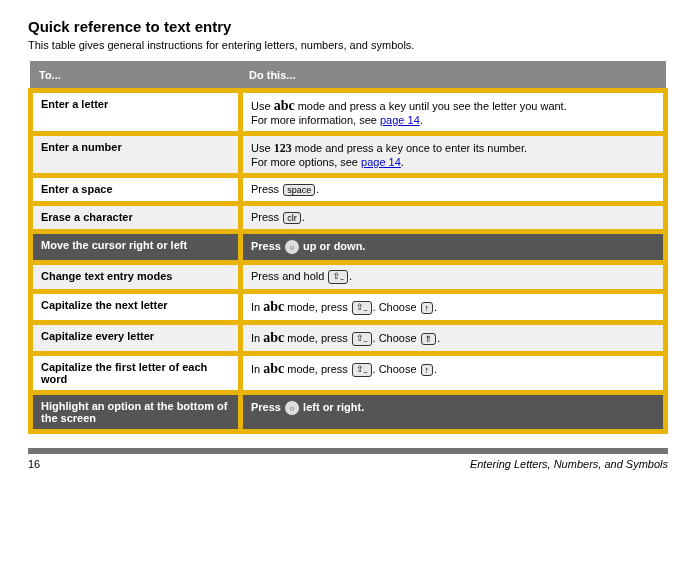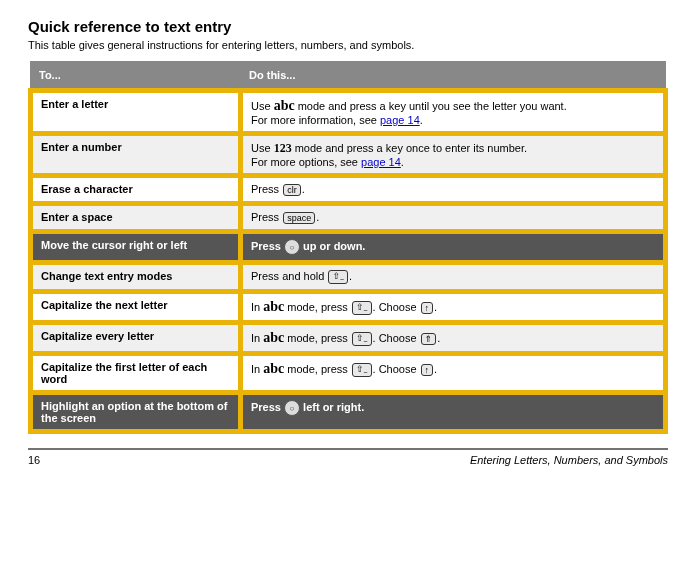--- a/index.html
+++ b/index.html
@@ -110,21 +110,21 @@
       text-align: center;
       background: #ddd;
       color: #333;
     }
 
     .footer-row {
       display: flex;
       justify-content: space-between;
       margin-top: 14px;
       font-size: 11px;
-      border-top: 2px solid #737373;
+      border-top: 6px solid #737373;
       padding-top: 4px;
     }
 
     .footer-page {
       font-weight: normal;
     }
 
     .footer-section {
       font-style: italic;
     }
@@ -157,26 +157,26 @@
   <tbody id="table-body">
   <tr>
         <td class="col-to"><strong>Enter a letter</strong></td>
         <td class="col-do">Use <span class="abc-serif">abc</span> mode and press a key until you see the letter you want.<br>For more information, see <span class="link-text">page 14</span>.</td>
       </tr>
       <tr>
         <td class="col-to"><strong>Enter a number</strong></td>
         <td class="col-do">Use <span class="num-serif">123</span> mode and press a key once to enter its number.<br>For more options, see <span class="link-text">page 14</span>.</td>
       </tr>
       <tr>
+        <td class="col-to"><strong>Enter a space</strong></td>
+        <td class="col-do">Press <span class="key-icon icon-inline">space</span>.</td>
+      </tr>
+      <tr>
         <td class="col-to"><strong>Erase a character</strong></td>
         <td class="col-do">Press <span class="key-icon icon-inline">clr</span>.</td>
-      </tr>
-      <tr>
-        <td class="col-to"><strong>Enter a space</strong></td>
-        <td class="col-do">Press <span class="key-icon icon-inline">space</span>.</td>
       </tr>
       <tr class="dark-row">
         <td class="col-to"><strong>Move the cursor right or left</strong></td>
         <td class="col-do">Press <span class="nav-icon">○</span> up or down.</td>
       </tr>
       <tr>
         <td class="col-to"><strong>Change text entry modes</strong></td>
         <td class="col-do">Press and hold <span class="key-icon icon-inline" style="font-size:9px;">⇧<sub style="font-size:7px;">~</sub></span>.</td>
       </tr>
       <tr>

